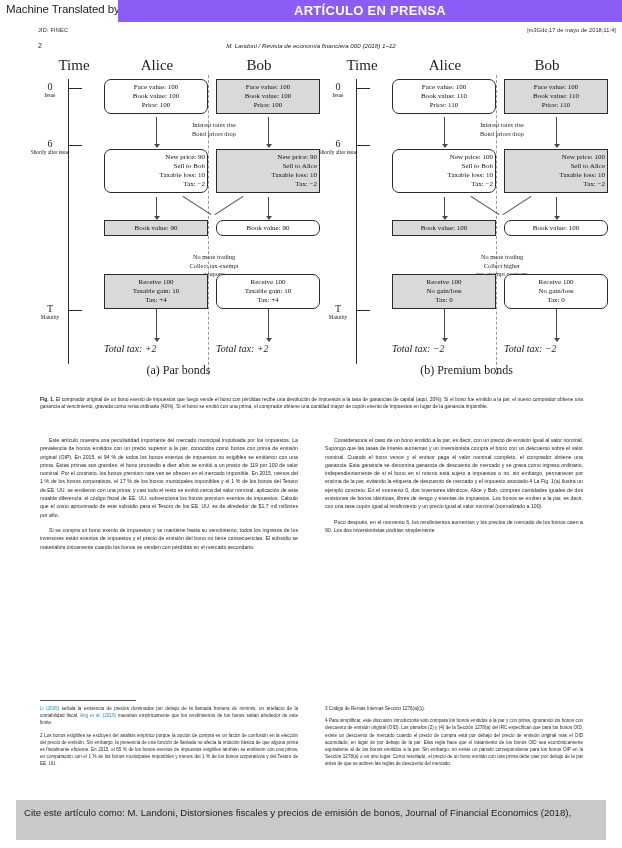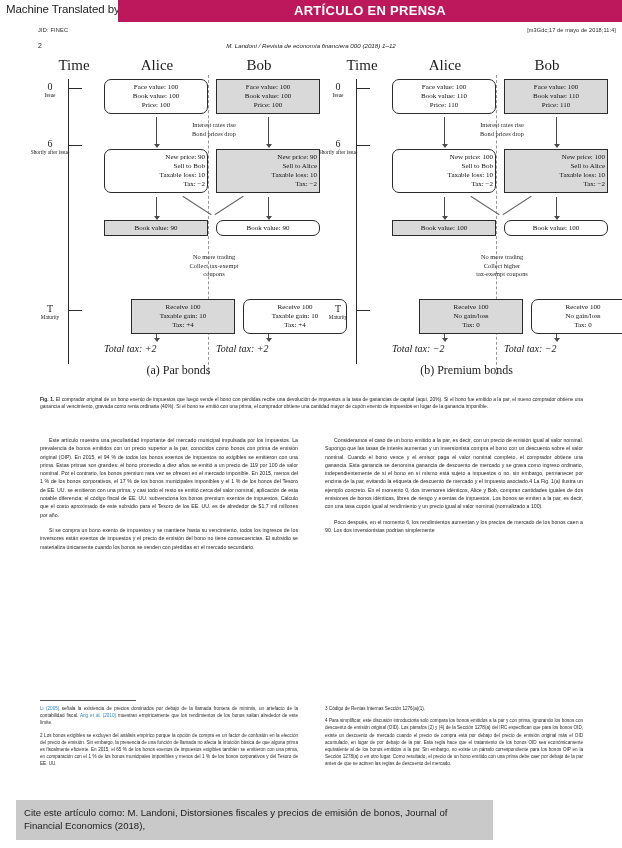--- a/index.html
+++ b/index.html
@@ -19,21 +19,21 @@
   .gt-banner {
     position: absolute; left: 0; top: 0; width: 622px; height: 22px;
   }
   .gt-banner .gt-left {
     position: absolute; left: 6px; top: 3px;
     font-size: 11.5px; color: #222; letter-spacing: -0.1px;
     white-space: nowrap;
   }
   .gt-banner .gt-bar {
     position: absolute; left: 118px; top: 0; width: 504px; height: 22px;
-    background: #be185d;
+    background: #8b5cf6;
   }
   .gt-banner .gt-bar-label {
     position: absolute; left: 0; top: 0; width: 504px; height: 22px;
     line-height: 22px; text-align: center;
     color: #ffffff; font-size: 13px; font-weight: 600; letter-spacing: .3px;
   }
 
   
   .jid {
     position: absolute; left: 38px; top: 27px;
@@ -110,21 +110,21 @@
   .nbox.shaded  { background: #d9d9d9; border-radius: 0; }
   .nbox .ln { display: block; white-space: nowrap; }
   .nbox .ital { }
 
   .bx-alice { left: 74px;  width: 104px; }
   .bx-bob   { left: 186px; width: 104px; }
 
   .row1 { top: 24px; }
   .row2 { top: 94px; text-align: right; }
   .row3 { top: 165px; }
-  .row4 { top: 244px; margin-left: 27px; }
+  .row4 { top: 219px; }
 
   
   .arrow {
     position: absolute; width: 0; border-left: 1px solid #4a4a4a;
   }
   .arrow::after {
     content: ""; position: absolute; left: -3px; bottom: -1px;
     width: 0; height: 0;
     border-left: 3.2px solid transparent;
     border-right: 3.2px solid transparent;
@@ -196,21 +196,21 @@
   .footnotes { position: absolute; left: 40px; top: 705px; width: 543px; }
   .fn-col { position: absolute; top: 0; width: 258px;
     font-size: 4.6px; line-height: 7.2px; color: #2a2a2a; text-align: justify; }
   .fn-left { left: 0; }
   .fn-right { left: 285px; }
   .fn-col p { margin: 0 0 5px 0; }
   .lnk { color: #2e86c1; }
 
   
   .cite-box {
-    position: absolute; left: 16px; top: 800px; width: 477px; height: 40px;
+    position: absolute; left: 16px; top: 800px; width: 590px; height: 40px;
     background: #c9c9c9; padding: 6px 8px;
   }
   .cite-line1 { font-size: 9.6px; color: #1c1c1c; line-height: 13px; }
   .cite-line2 { font-size: 9.6px; color: #3b8fd4; line-height: 14px; }
 </style>
 </head>
 <body>
 
 <div class="gt-banner">
   <div class="gt-left">Machine Translated by Google</div>

